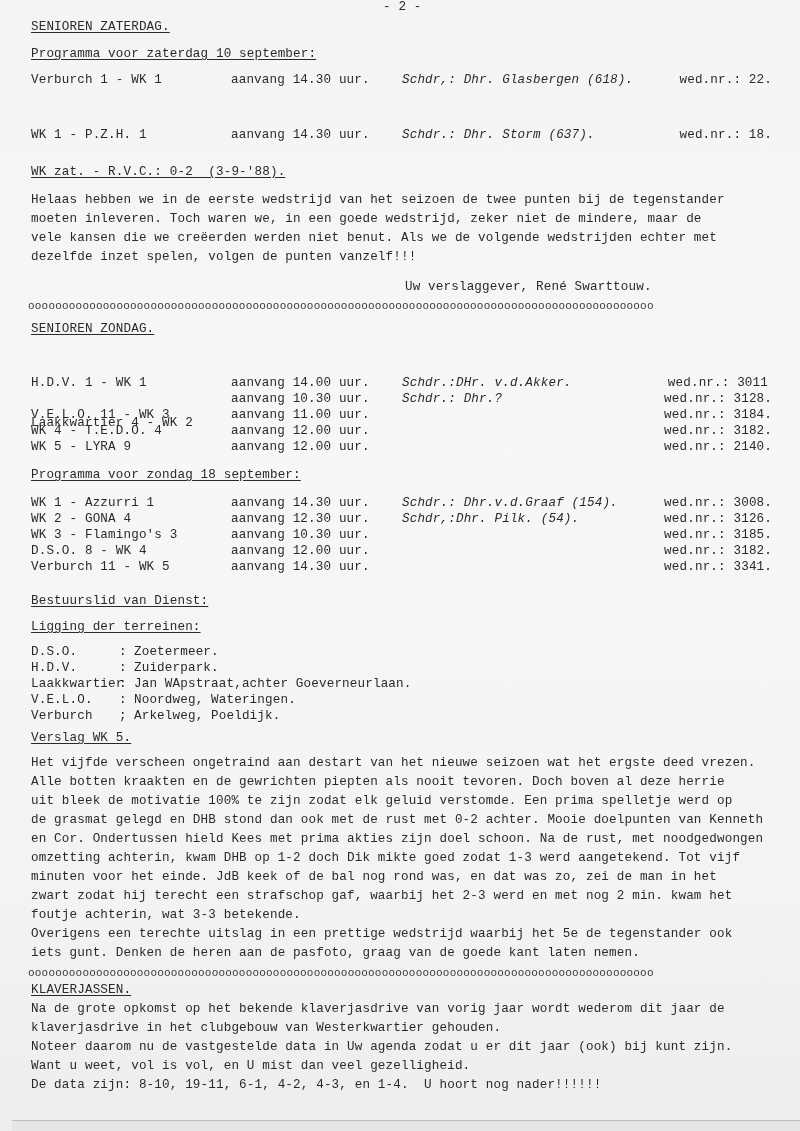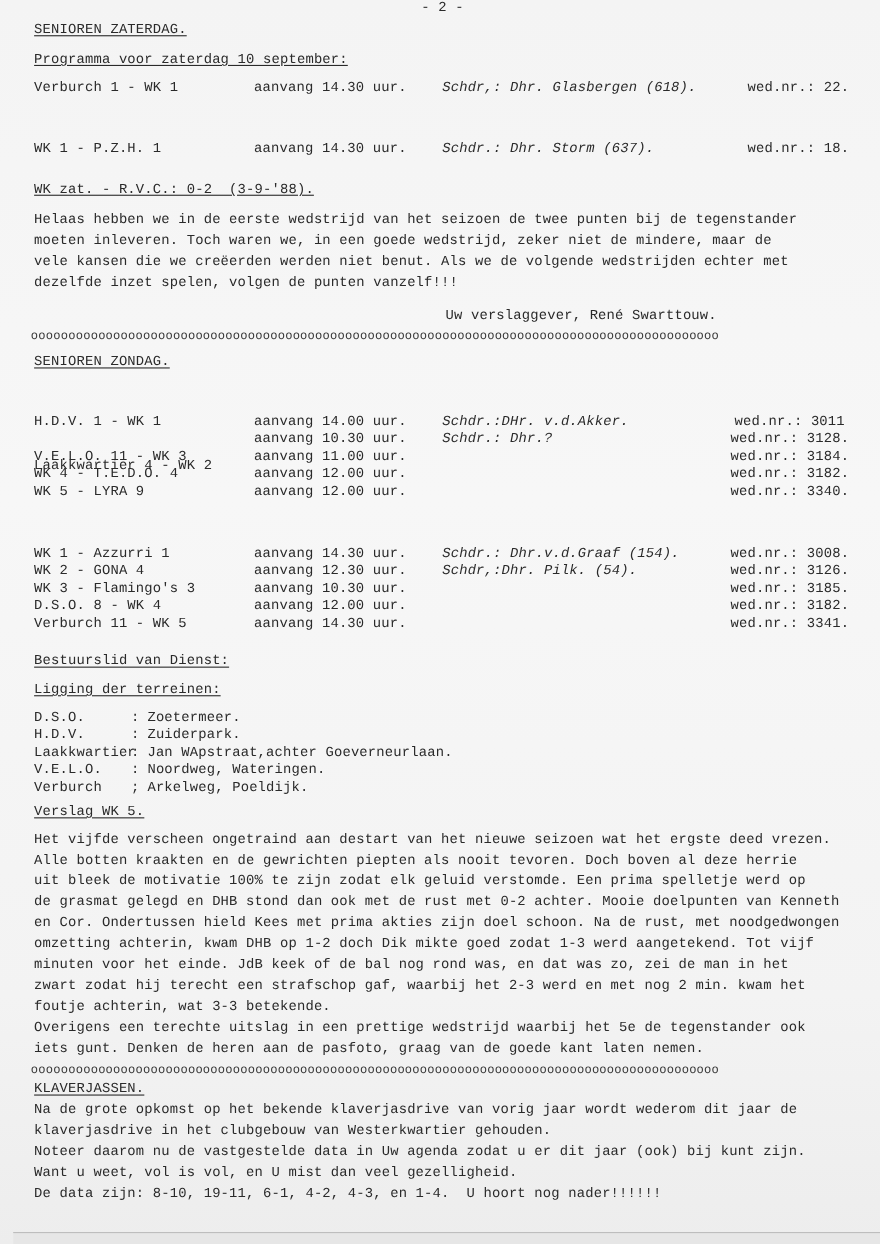--- a/index.html
+++ b/index.html
@@ -97,23 +97,24 @@
     <div class="line colr" style="top:408px">wed.nr.: 3184.</div>
   </div>
   <div>
     <div class="line col1" style="top:424px">WK 4 - T.E.D.O. 4</div>
     <div class="line col2" style="top:424px">aanvang 12.00 uur.</div>
     <div class="line colr" style="top:424px">wed.nr.: 3182.</div>
   </div>
   <div>
     <div class="line col1" style="top:440px">WK 5 - LYRA 9</div>
     <div class="line col2" style="top:440px">aanvang 12.00 uur.</div>
-    <div class="line colr" style="top:440px">wed.nr.: 3340.</div>
+    <div class="line colr" style="top:440px">wed.nr.: 2140.</div>
   </div>
 
+  <div class="line col1 u" style="top:468px">Programma voor zondag 18 september:</div>
 
   <div>
     <div class="line col1" style="top:496px">WK 1 - Azzurri 1</div>
     <div class="line col2" style="top:496px">aanvang 14.30 uur.</div>
     <div class="line col3" style="top:496px">Schdr.: Dhr.v.d.Graaf (154).</div>
     <div class="line colr" style="top:496px">wed.nr.: 3008.</div>
   </div>
   <div>
     <div class="line col1" style="top:512px">WK 2 - GONA 4</div>
     <div class="line col2" style="top:512px">aanvang 12.30 uur.</div>

